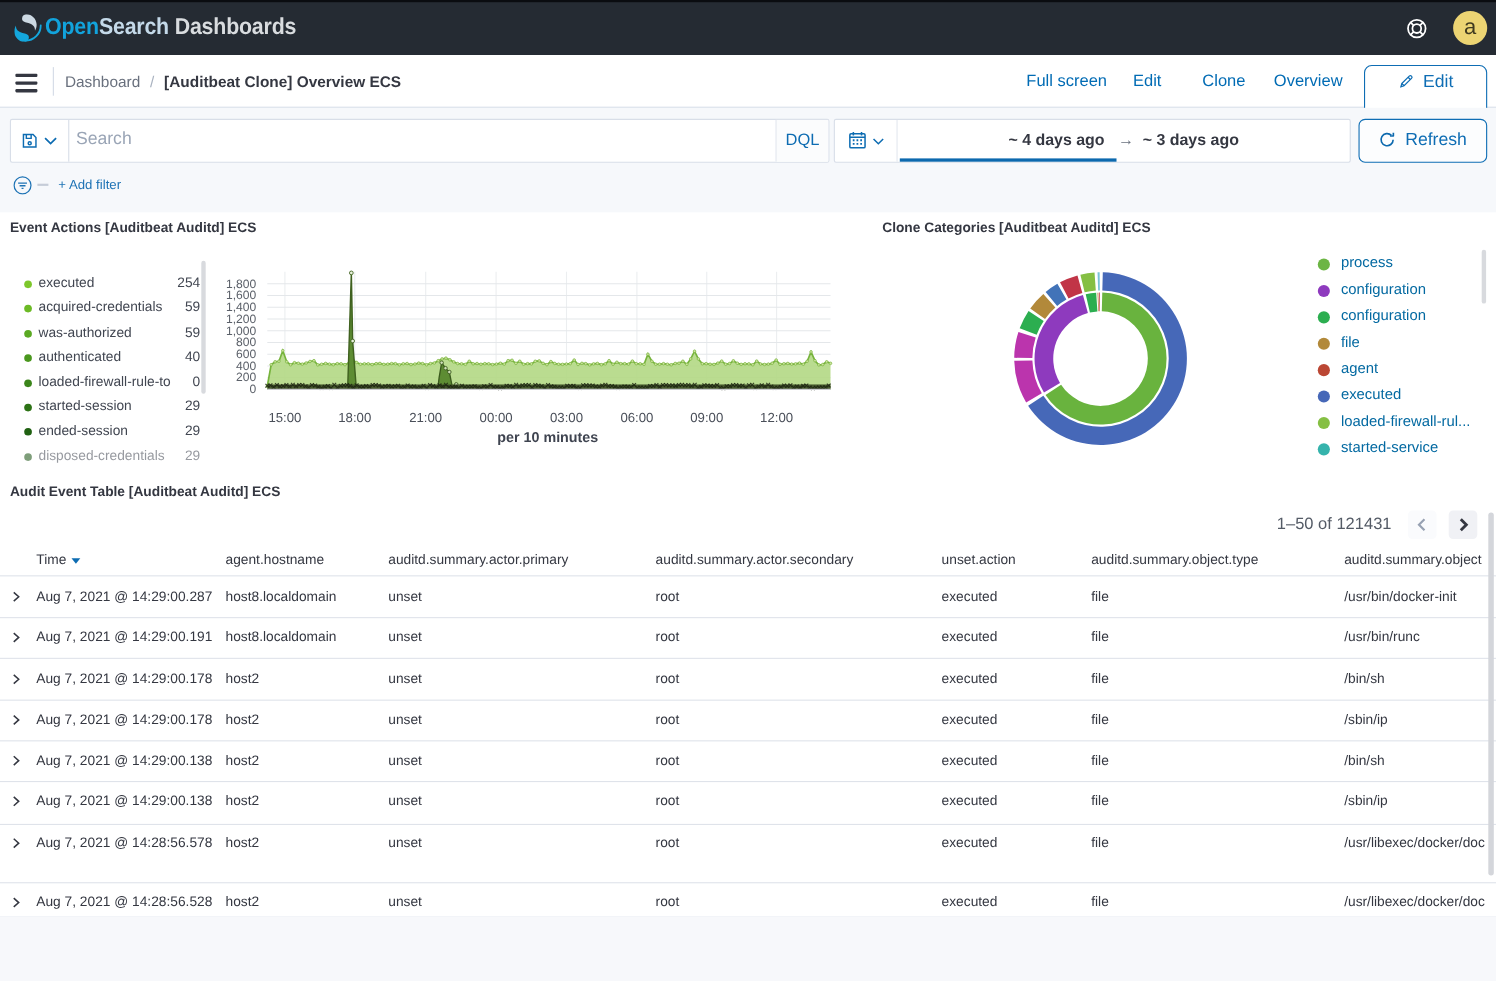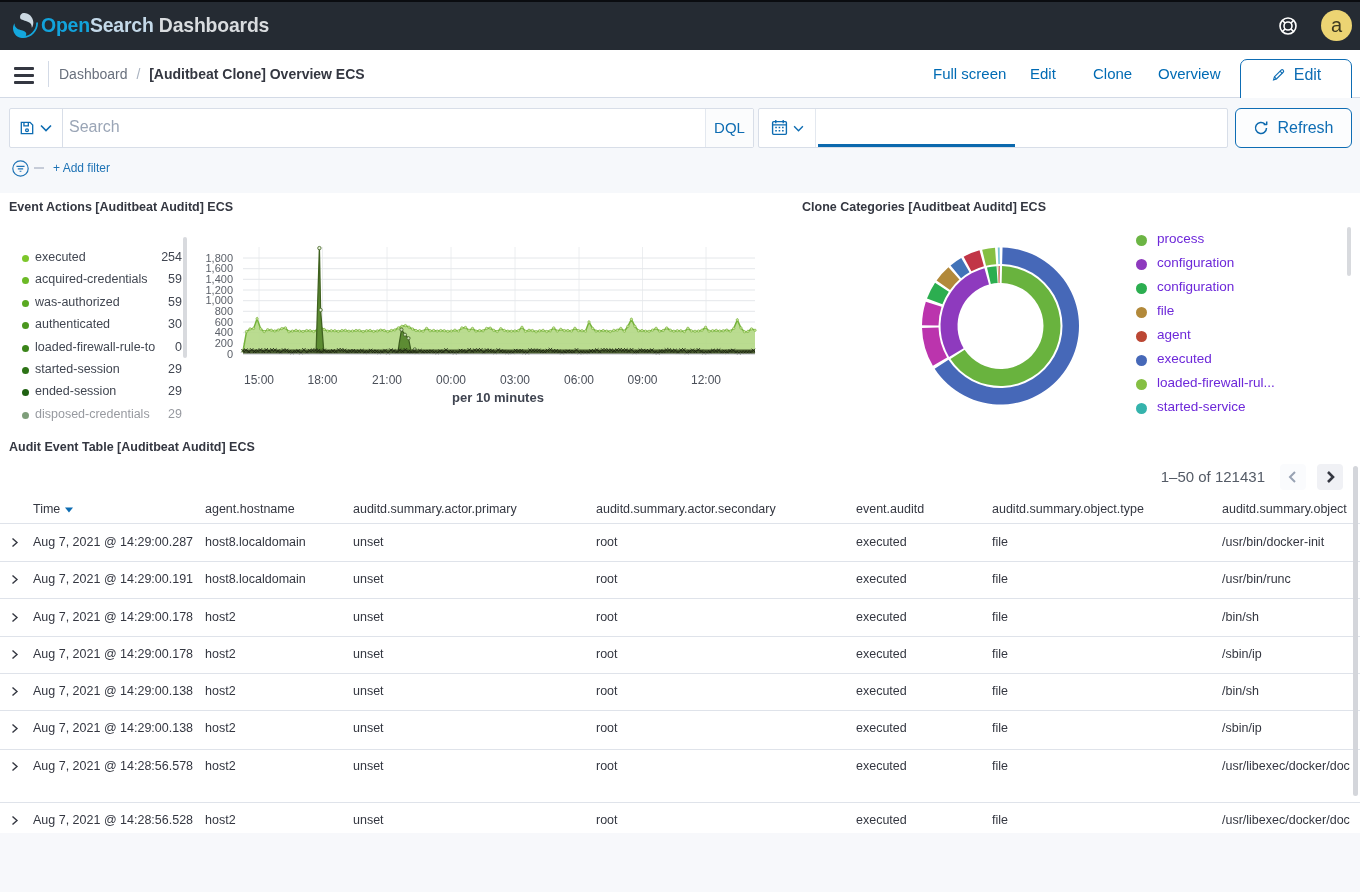--- a/index.html
+++ b/index.html
@@ -30,21 +30,21 @@
 #date-underline { position:absolute; left:59px; bottom:0; width:197px; height:3px; background:#0c69ae; }
 #btn-refresh { position:absolute; left:1235px; top:108px; width:117px; height:40px; border:1px solid #0e6db4; border-radius:6px; background:#fcfdfe; color:#0e6db4; font-size:16px; text-align:center; line-height:38px; }
 #addfilter { position:absolute; left:53px; top:160px; font-size:12px; color:#1e73b5; line-height:17px; }
 #filterdash { position:absolute; left:34px; top:167px; width:10px; height:2px; background:#c6ccd8; }
 .ptitle { position:absolute; font-size:12.5px; font-weight:bold; color:#343741; }
 .lleg { position:absolute; left:22px; top:250px; width:160px; font-size:12.5px; color:#414651; }
 .lleg .row { height:22.4px; position:relative; }
 .lleg .dot { position:absolute; left:0px; top:5px; width:7px; height:7px; border-radius:50%; }
 .lleg .lab { position:absolute; left:13px; top:0; }
 .lleg .val { position:absolute; right:0px; top:0; }
-.rleg { position:absolute; left:1136px; top:225px; width:135px; font-size:13.5px; color:#6d28d9; }
+.rleg { position:absolute; left:1198px; top:225px; width:135px; font-size:13.5px; color:#0369a1; }
 .rleg .row { height:24px; position:relative; }
 .rleg .dot { position:absolute; left:0; top:6px; width:11px; height:11px; border-radius:50%; }
 .rleg .lab { position:absolute; left:21px; top:2px; white-space:nowrap; }
 .sbar { position:absolute; border-radius:3px; background:#d8dade; }
 .th { position:absolute; font-size:12.5px; font-weight:normal; color:#343741; white-space:nowrap; }
 .td { position:absolute; font-size:12.5px; color:#343741; white-space:nowrap; }
 .rowline { position:absolute; left:0; width:1360px; height:1px; background:#dfe3ea; }
 #pag { position:absolute; top:468px; left:1060px; width:205px; text-align:right; font-size:15px; color:#545b66; }
 .pgbtn { position:absolute; top:464px; width:26px; height:26px; border-radius:4px; text-align:center; line-height:26px; font-size:16px; }
 #bottomstrip { position:absolute; left:0; top:833px; width:1360px; height:59px; background:#f7f8fb; }
@@ -99,20 +99,21 @@
   <div id="dateseg">
     <svg class="abs" style="left:12px;top:10px" width="17" height="17" viewBox="0 0 16 16" fill="none" stroke="#0d6cb2" stroke-width="1.3">
         <rect x="1.5" y="2.5" width="13" height="12" rx="1"></rect>
         <path d="M1.5 5.5 h13 M4.5 1 v3 M11.5 1 v3"></path>
         <path d="M4 8 h1.5 M7.2 8 h1.5 M10.4 8 h1.5 M4 11 h1.5 M7.2 11 h1.5 M10.4 11 h1.5" stroke-width="1.5"></path>
       </svg>
     <svg class="abs" style="left:34px;top:16px" width="11" height="7" viewBox="0 0 12 8" fill="none" stroke="#0d6cb2" stroke-width="1.6">
         <path d="M1 1.5 L6 6.5 L11 1.5"></path>
       </svg>
   </div>
+  <div id="date-txt">~ 4 days ago&nbsp;&nbsp; <span style="font-weight:normal;color:#69707d">→</span> &nbsp;~ 3 days ago</div>
   <div id="date-underline"></div>
 </div>
 <div id="btn-refresh"><svg style="vertical-align:-3px;margin-right:8px" width="16" height="16" viewBox="0 0 16 16" fill="none" stroke="#0c69ae" stroke-width="1.5">
       <path d="M13.5 8 a5.5 5.5 0 1 1 -1.6 -3.9"></path>
       <path d="M13.7 1.6 v3 h-3" stroke-linejoin="round"></path>
     </svg>Refresh</div>
 <svg class="abs" style="left:12px;top:160px" width="17" height="17" viewBox="0 0 19 19" fill="none" stroke="#1e73b5" stroke-width="1.3">
     <circle cx="9.5" cy="9.5" r="8.6"></circle>
     <path d="M5 7.2 h9 M6.5 9.9 h6 M8.5 12.6 h2"></path>
   </svg>
@@ -523,21 +524,21 @@
       <div class="val">59</div>
     </div>
   <div class="row">
       <div class="dot" style="background:#5aa922"></div>
       <div class="lab">was-authorized</div>
       <div class="val">59</div>
     </div>
   <div class="row">
       <div class="dot" style="background:#4a971e"></div>
       <div class="lab">authenticated</div>
-      <div class="val">30</div>
+      <div class="val">40</div>
     </div>
   <div class="row">
       <div class="dot" style="background:#3b851a"></div>
       <div class="lab">loaded-firewall-rule-to</div>
       <div class="val">0</div>
     </div>
   <div class="row">
       <div class="dot" style="background:#2d7316"></div>
       <div class="lab">started-session</div>
       <div class="val">29</div>
@@ -609,21 +610,21 @@
 <div class="pgbtn" style="left:1280px;background:#fafbfd"><svg width="26" height="26" viewBox="0 0 26 26" fill="none" stroke="#98a2b3" stroke-width="2">
       <path d="M15 8 L10 13 L15 18"></path>
     </svg></div>
 <div class="pgbtn" style="left:1317px;background:#f0f1f5"><svg width="26" height="26" viewBox="0 0 26 26" fill="none" stroke="#343741" stroke-width="2.6">
       <path d="M11 8 L16 13 L11 18"></path>
     </svg></div>
 <div class="th" style="left:33px;top:502px">Time</div>
 <div class="th" style="left:205px;top:502px">agent.hostname</div>
 <div class="th" style="left:353px;top:502px">auditd.summary.actor.primary</div>
 <div class="th" style="left:596px;top:502px">auditd.summary.actor.secondary</div>
-<div class="th" style="left:856px;top:502px">event.auditd</div>
+<div class="th" style="left:856px;top:502px">unset.action</div>
 <div class="th" style="left:992px;top:502px">auditd.summary.object.type</div>
 <div class="th" style="left:1222px;top:502px">auditd.summary.object</div>
 <svg class="abs" style="left:63px;top:506px" width="12" height="8" viewBox="0 0 12 8">
     <path d="M2 1.5 L6 6.5 L10 1.5 Z" fill="#0d6cb2"></path>
   </svg>
 <div class="rowline" style="top:523px"></div>
 <div class="rowline" style="top:560.5px"></div>
 <div class="rowline" style="top:598px"></div>
 <div class="rowline" style="top:635.5px"></div>
 <div class="rowline" style="top:673px"></div>

